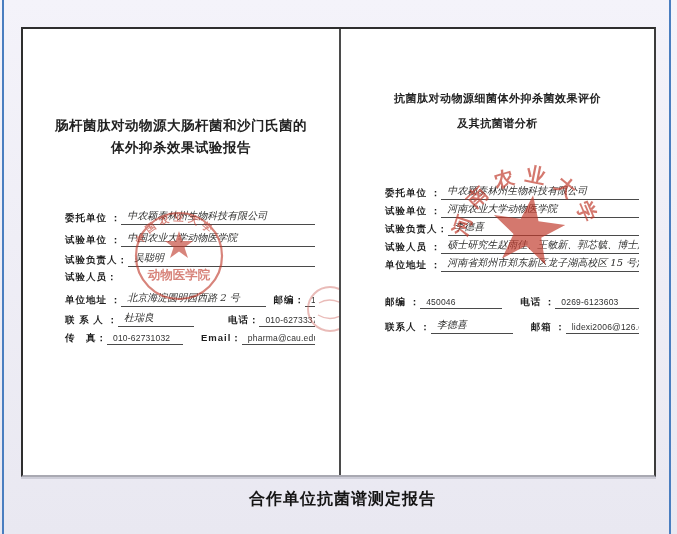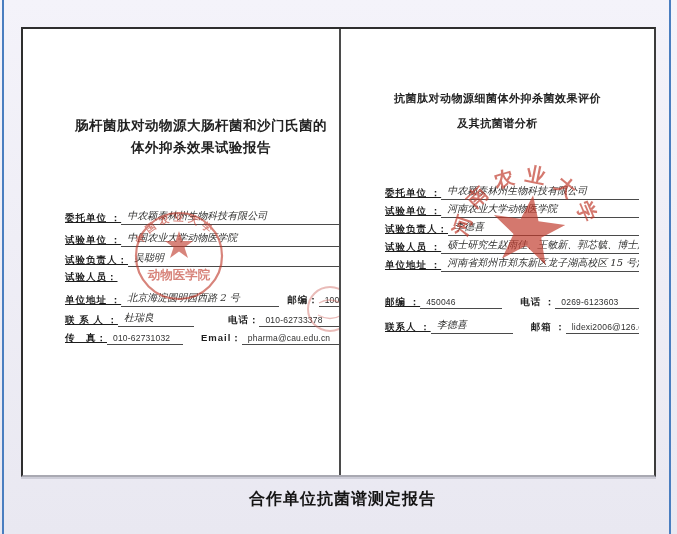--- a/index.html
+++ b/index.html
@@ -7,31 +7,31 @@
   .canvas{position:relative;width:677px;height:534px;overflow:hidden;
     background:linear-gradient(180deg,#f4f3fa 0%,#efeef6 45%,#e9e8f1 100%);}
   .edge-line{position:absolute;top:0;bottom:0;width:2px;background:#4a7ec0;}
   .edge-line.left{left:2px;}
   .edge-line.right{right:6px;}
 
   .scan{position:absolute;left:21px;top:27px;width:631px;height:446px;background:#fff;
     border:2px solid #2e2e2e;border-bottom-color:#a9a9b2;border-right-color:#3c3c3c;
     box-shadow:0 2px 0 rgba(170,170,185,.45);}
   .page{position:absolute;top:0;height:446px;overflow:hidden;background:#fff;}
-  .page-left{left:0;width:316px;padding-left:40px;}
+  .page-left{left:0;width:316px;}
   .page-right{left:316px;width:313px;border-left:2px solid #4b4b4b;}
 
   .title{position:absolute;left:8px;right:8px;text-align:center;font-weight:bold;color:#222;}
   .title-l{top:86px;font-size:13.5px;line-height:22px;letter-spacing:.5px;}
   .title-r{top:57px;font-size:11px;line-height:25px;letter-spacing:.5px;}
 
   .row{position:absolute;display:flex;align-items:flex-end;font-size:9.5px;color:#1d1d1d;}
   .page-left .row{left:42px;right:24px;}
   .page-right .row{left:44px;right:15px;}
-  .lab{font-weight:bold;white-space:nowrap;letter-spacing:1px;text-decoration:underline;}
+  .lab{font-weight:bold;white-space:nowrap;letter-spacing:1px;}
   .val{border-bottom:1px solid #4a4a4a;padding:0 4px 1px 6px;white-space:nowrap;
     overflow:hidden;text-overflow:clip;color:#30302f;}
   .val.grow{flex:1;}
   .hand{font-family:"DejaVu Serif",serif;font-style:italic;font-size:10px;}
   .typed{font-size:8.5px;letter-spacing:.2px;}
   .lab2{font-weight:bold;white-space:nowrap;letter-spacing:1px;}
   .w150{width:148px;} .w70{width:66px;} .w72{width:72px;}
   .ml36{margin-left:34px;} .ml20{margin-left:18px;} .ml10{margin-left:8px;}
   .cont-line{position:absolute;left:78px;}
   .cont-line .val{width:30px;}

